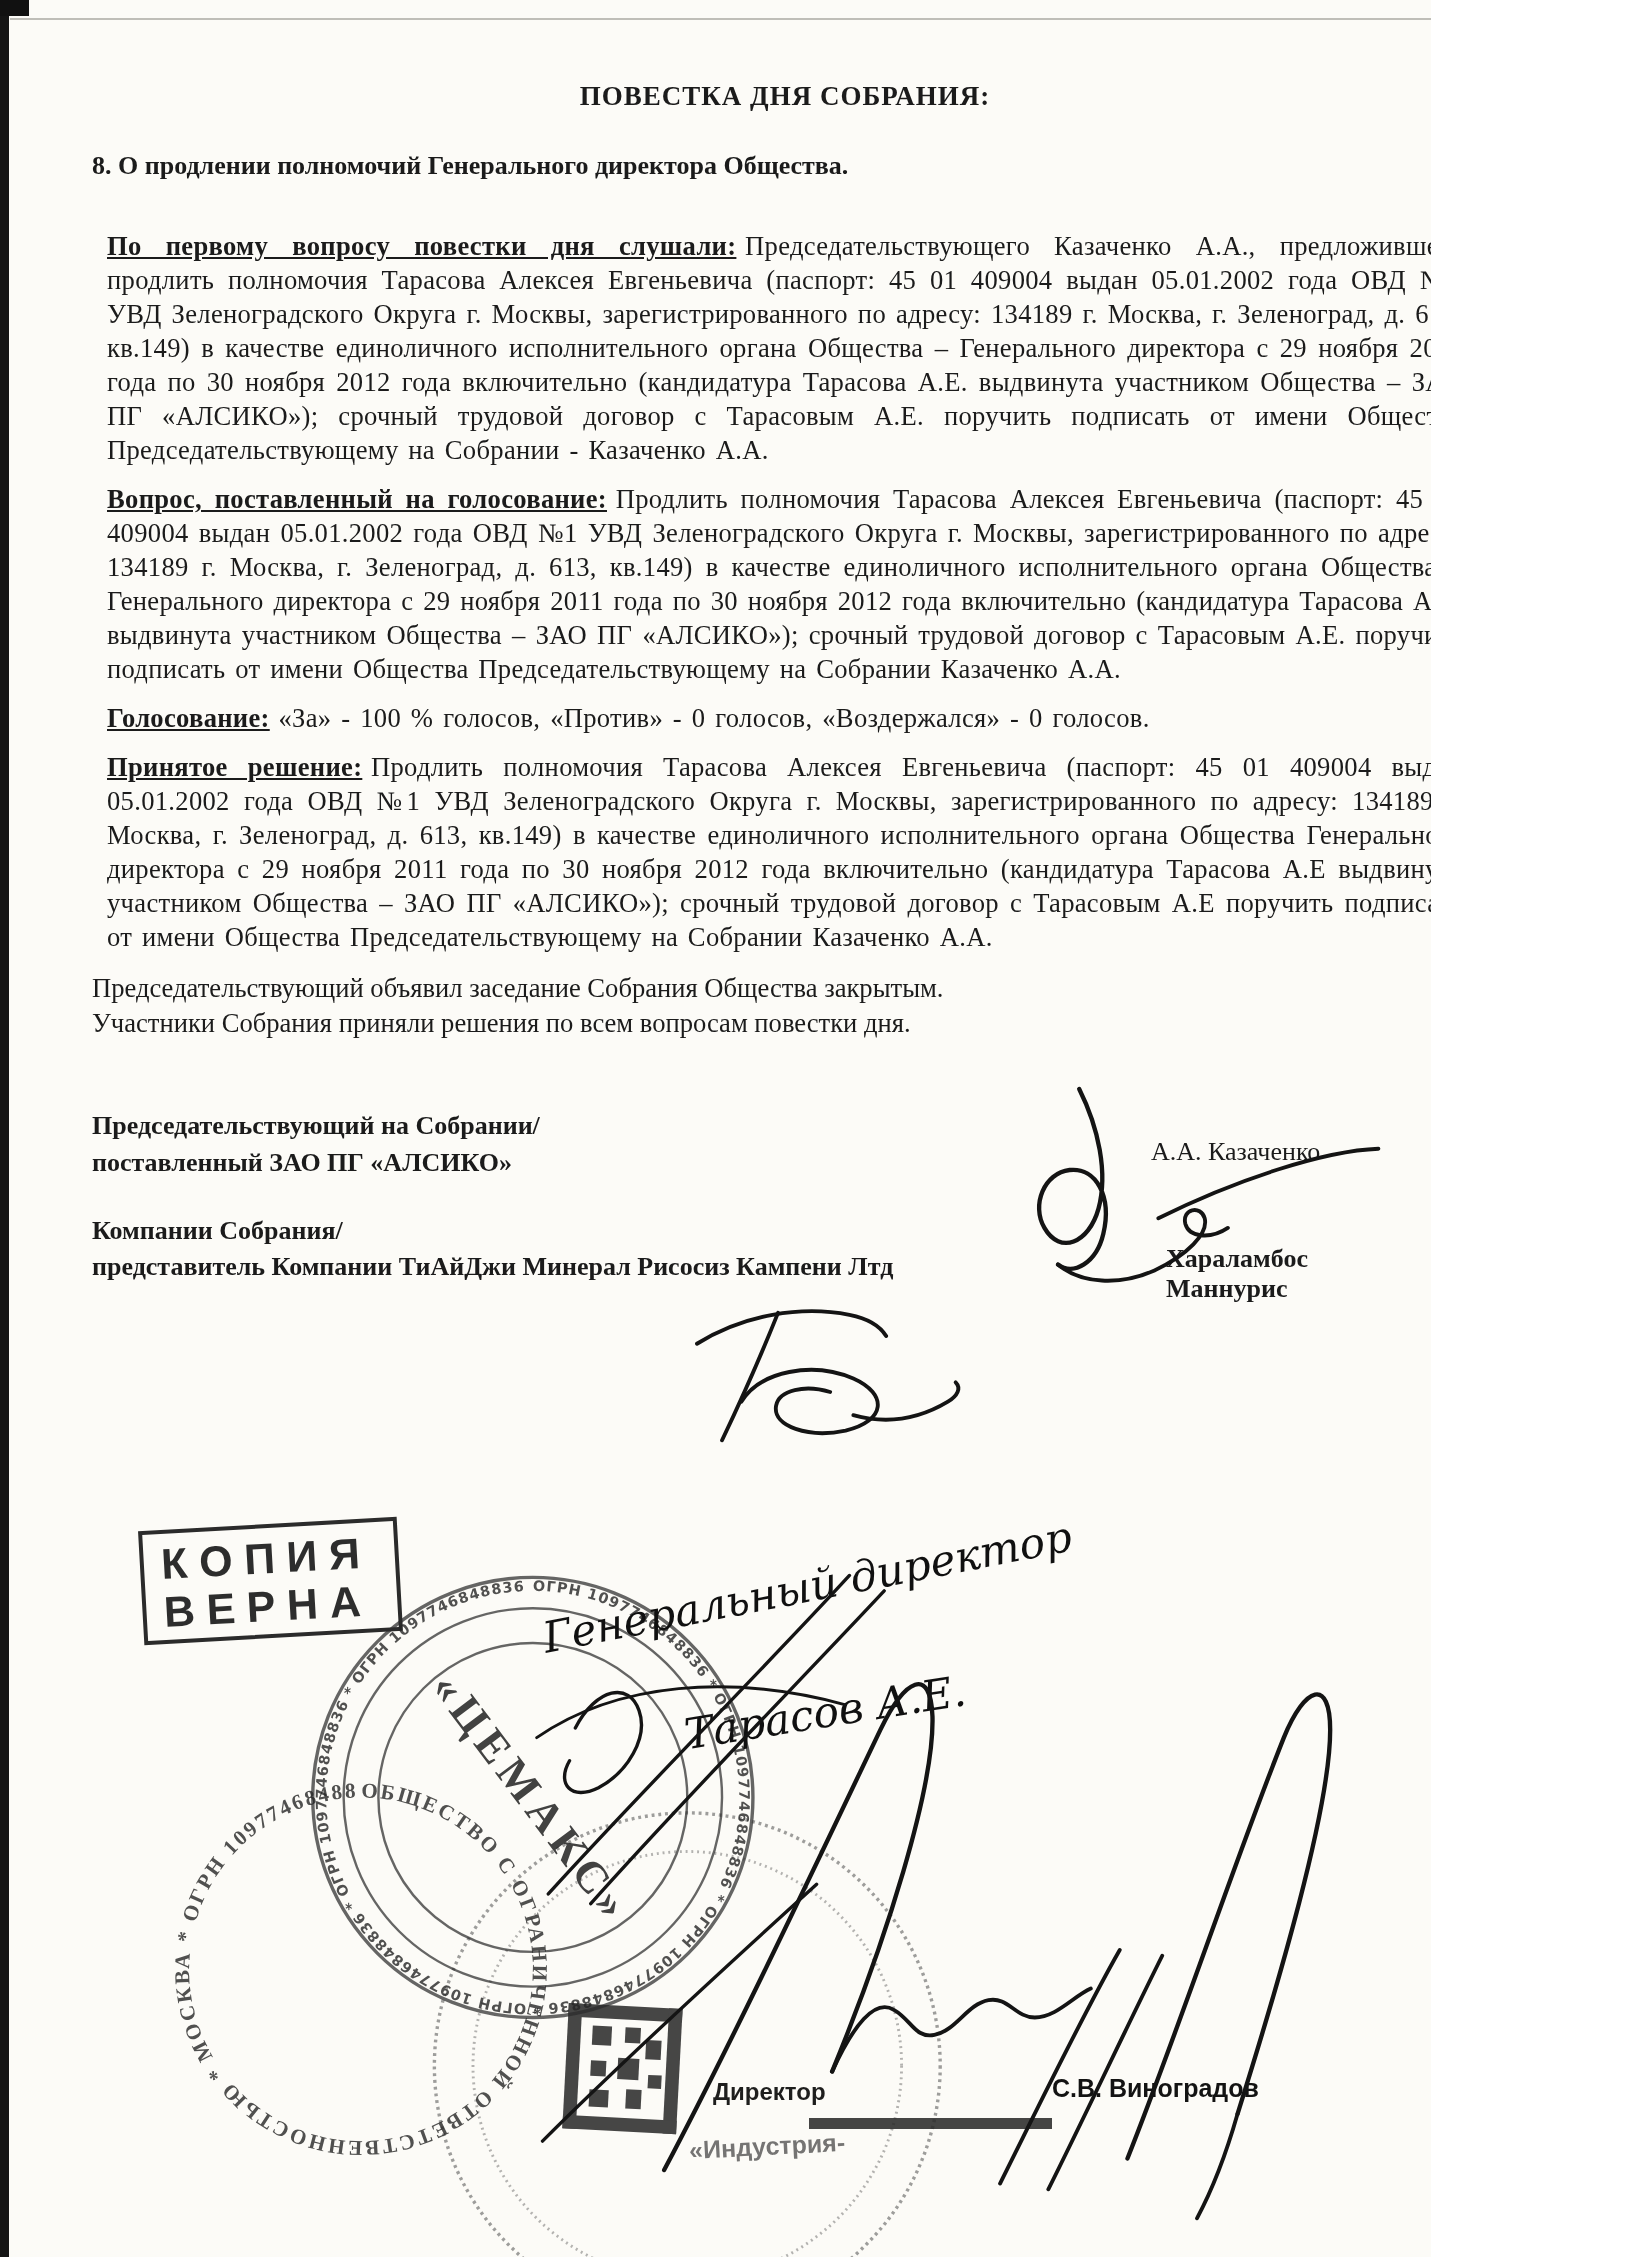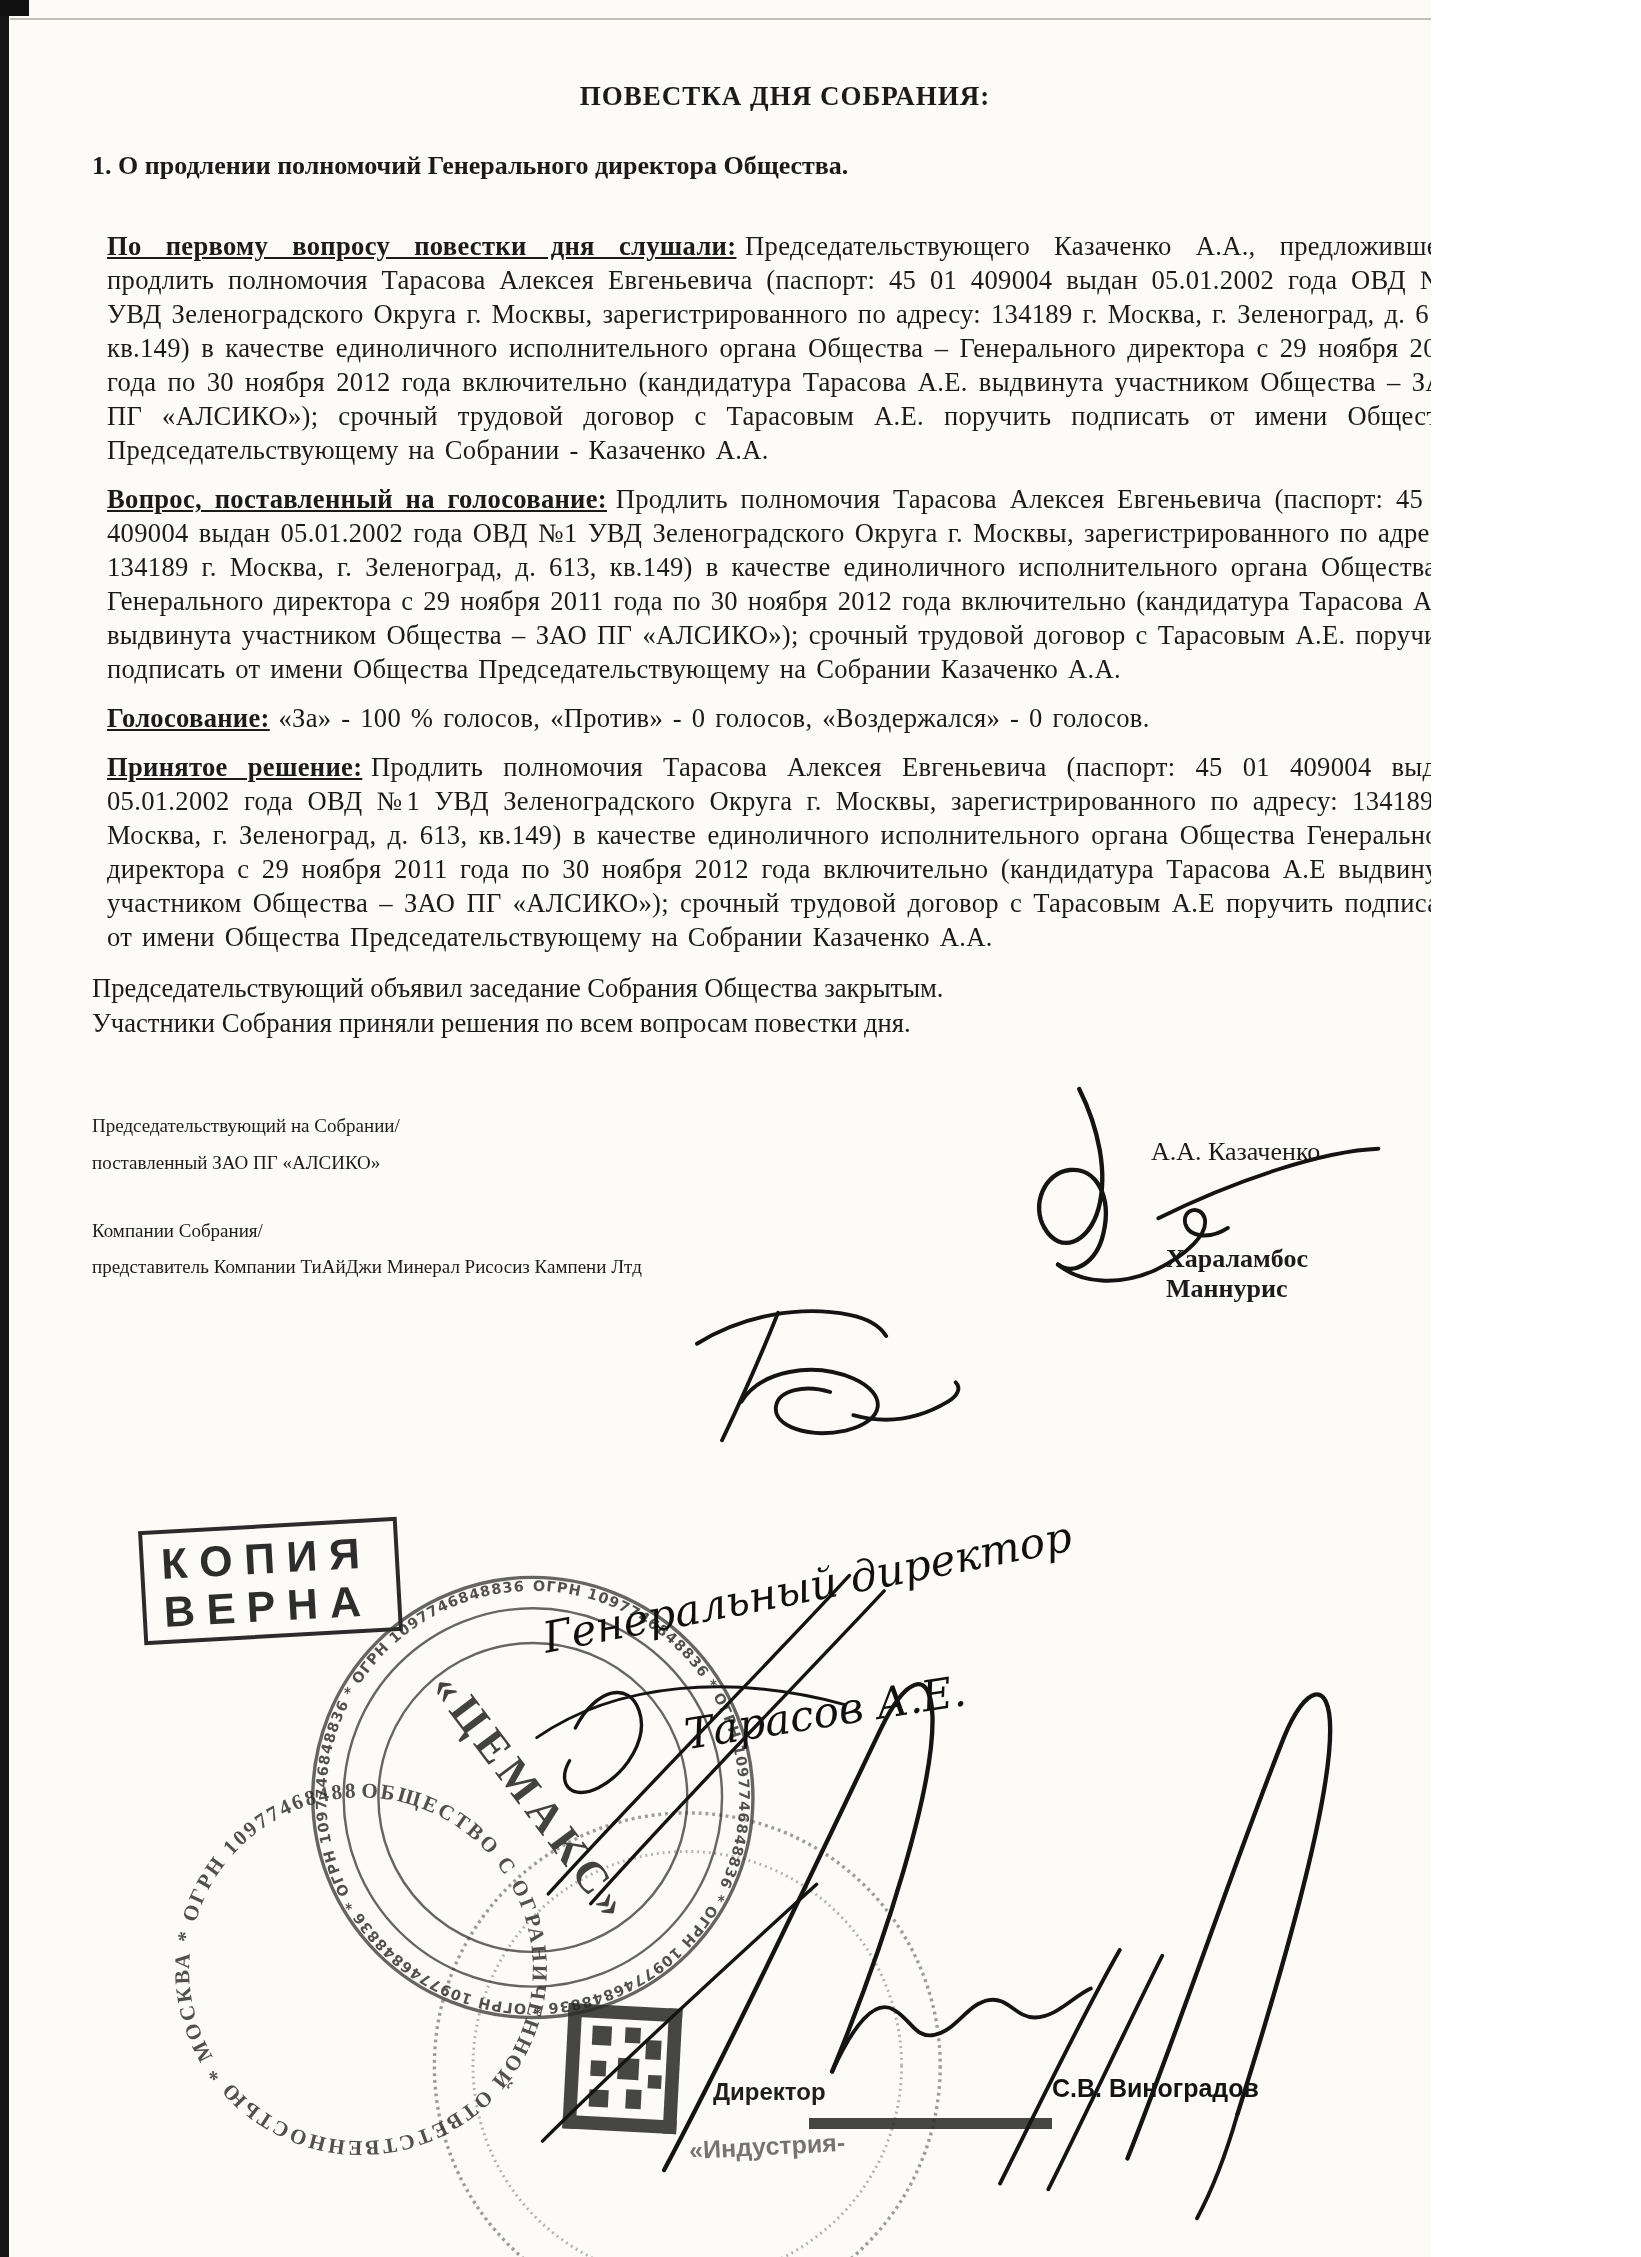--- a/index.html
+++ b/index.html
@@ -24,21 +24,21 @@
   .textcol{
     position:absolute;left:92px;top:214px;width:1386px;
     font-size:26.6px;line-height:34px;letter-spacing:0.3px;word-spacing:2.9px;
   }
   .textcol p{margin:15px;text-align:justify;}
   .lead{font-weight:bold;text-decoration:underline;margin-right:8.7px;}
   .closing{
     position:absolute;left:92px;top:971px;width:1386px;
     font-size:26.6px;line-height:35px;
   }
-  .sig-role{position:absolute;left:92px;font-weight:normal;font-size:19px;line-height:36px;}
+  .sig-role{position:absolute;left:92px;font-weight:bold;font-size:26px;line-height:36px;}
   .sig-name{position:absolute;font-size:26px;}
   .sig-name.bold{font-weight:bold;}
 
   .copy-stamp{
     position:absolute;left:141px;top:1524px;width:259px;height:114px;
     border:4.8px solid #1c1c1c;transform:rotate(-3.2deg);
     padding:5.8px 0 0 17.4px;box-sizing:border-box;opacity:.93;
   }
   .copy-stamp div{
     font-family:"Liberation Sans", sans-serif;font-weight:bold;
@@ -63,21 +63,21 @@
 <body>
 
 <div id="page">
 
   <div class="edge-left"></div>
   <div class="edge-corner"></div>
   <div class="edge-topline"></div>
 
   <div class="doc-title">ПОВЕСТКА ДНЯ СОБРАНИЯ:</div>
 
-  <div class="agenda-item">1. О продлении полномочий Генерального директора Общества.</div>
+  <div class="agenda-item">8. О продлении полномочий Генерального директора Общества.</div>
 
   <div class="textcol">
     <p><span class="lead">По первому вопросу повестки дня слушали:</span><span>Председательствующего Казаченко А.А., предложившего продлить полномочия Тарасова Алексея Евгеньевича (паспорт:  45 01 409004 выдан 05.01.2002 года ОВД №1 УВД  Зеленоградского Округа г. Москвы, зарегистрированного по адресу:  134189 г. Москва, г. Зеленоград, д. 613, кв.149)  в качестве единоличного исполнительного органа Общества – Генерального директора с 29 ноября 2011 года по 30 ноября 2012 года включительно (кандидатура Тарасова А.Е. выдвинута участником Общества – ЗАО ПГ «АЛСИКО»); срочный трудовой договор  с Тарасовым А.Е. поручить подписать от имени Общества Председательствующему на Собрании - Казаченко А.А.</span></p>
     <p><span class="lead">Вопрос, поставленный на голосование:</span><span>Продлить полномочия Тарасова Алексея Евгеньевича (паспорт: 45 01 409004 выдан 05.01.2002 года ОВД №1 УВД  Зеленоградского Округа г. Москвы, зарегистрированного по адресу:  134189 г. Москва, г. Зеленоград, д. 613, кв.149) в качестве единоличного исполнительного органа Общества – Генерального директора с 29 ноября 2011 года по 30 ноября 2012 года включительно (кандидатура Тарасова А.Е. выдвинута участником Общества – ЗАО ПГ «АЛСИКО»); срочный трудовой договор  с Тарасовым А.Е. поручить подписать от имени Общества Председательствующему на Собрании Казаченко А.А.</span></p>
     <p><span class="lead">Голосование:</span><span>«За» - 100 % голосов, «Против» - 0 голосов, «Воздержался» - 0 голосов.</span></p>
     <p><span class="lead">Принятое решение:</span><span>Продлить полномочия Тарасова Алексея Евгеньевича (паспорт:  45 01 409004 выдан 05.01.2002 года ОВД №1 УВД  Зеленоградского Округа г. Москвы, зарегистрированного по адресу:  134189 г. Москва, г. Зеленоград, д. 613, кв.149) в качестве единоличного исполнительного органа Общества Генерального директора с 29 ноября 2011 года по 30 ноября 2012 года включительно (кандидатура Тарасова А.Е выдвинута участником Общества – ЗАО ПГ «АЛСИКО»); срочный трудовой договор  с Тарасовым А.Е поручить подписать от имени Общества Председательствующему на Собрании Казаченко А.А.</span></p>
   </div>
 
   <div class="closing">
     <div>Председательствующий объявил заседание Собрания Общества закрытым.</div>

